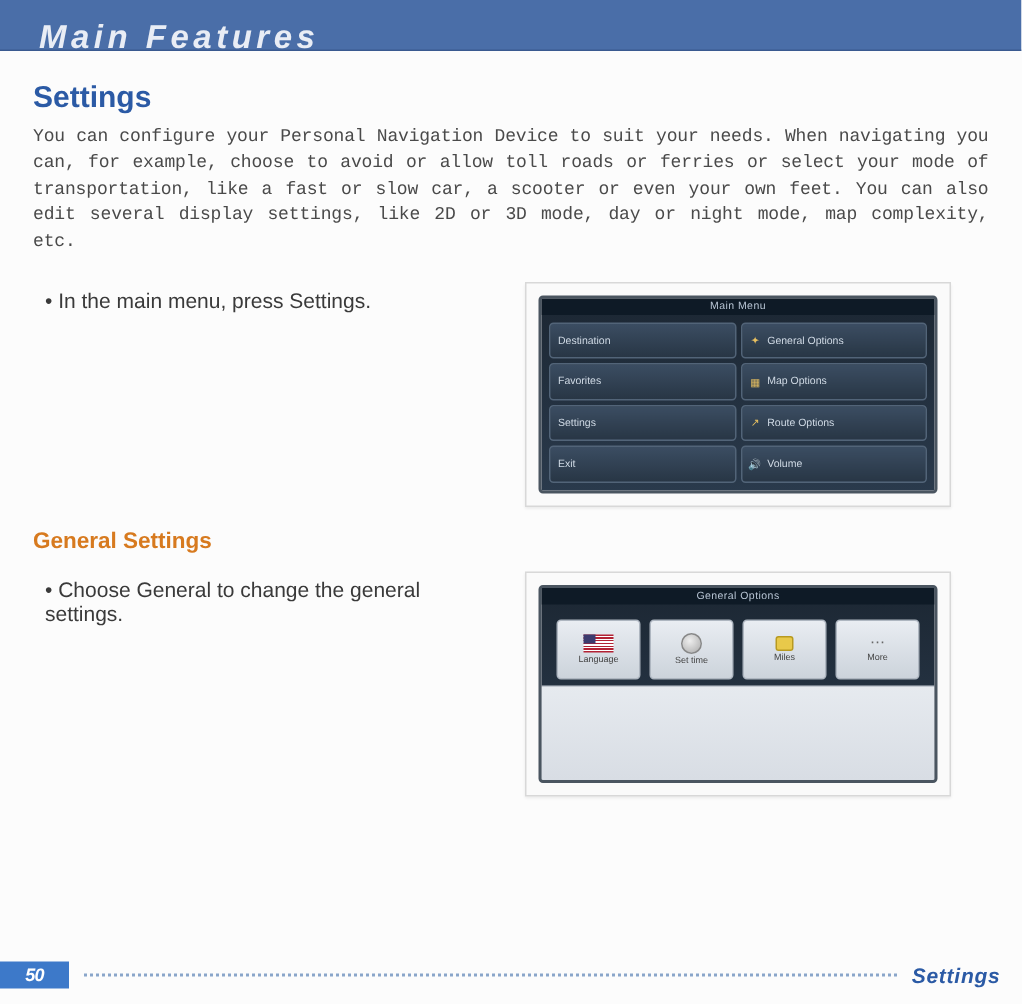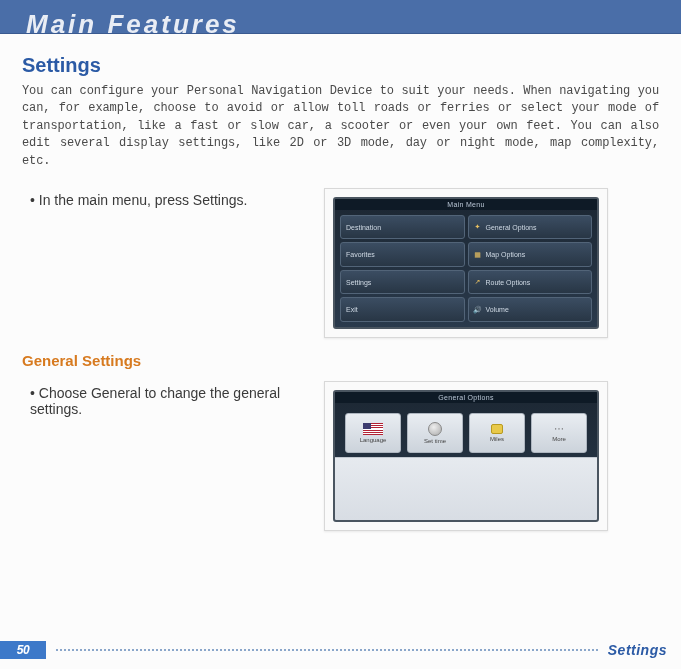--- a/index.html
+++ b/index.html
@@ -15,21 +15,21 @@
     background: #4a6ea8;
     height: 34px;
     width: 100%;
     display: flex;
     align-items: center;
     padding-left: 26px;
     border-bottom: 1px solid #3a5a90;
   }
   .header-title {
     color: #e9edf5;
-    font-size: 26px;
+    font-size: 22px;
     font-weight: bold;
     font-style: italic;
     letter-spacing: 3px;
     font-family: "Arial Black", Arial, sans-serif;
     margin-top: 16px;
   }
   .content {
     padding: 20px 22px 0 22px;
   }
   .section-title {
@@ -42,21 +42,21 @@
     color: #4a4a4a;
     font-size: 12px;
     line-height: 1.45;
     text-align: justify;
     font-stretch: condensed;
     letter-spacing: -0.1px;
     font-family: Liberation Mono, monospace;
   }
   .row {
     display: flex;
-    gap: 2px;
+    gap: 28px;
     margin-top: 18px;
   }
   .left-col {
     flex: 0 0 300px;
     padding-top: 4px;
   }
   .bullet {
     color: #3a3a3a;
     font-size: 14px;
     padding-left: 8px;

